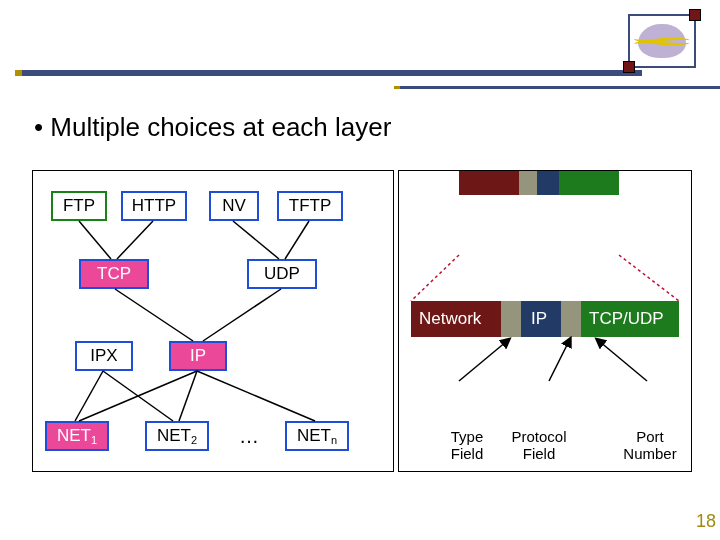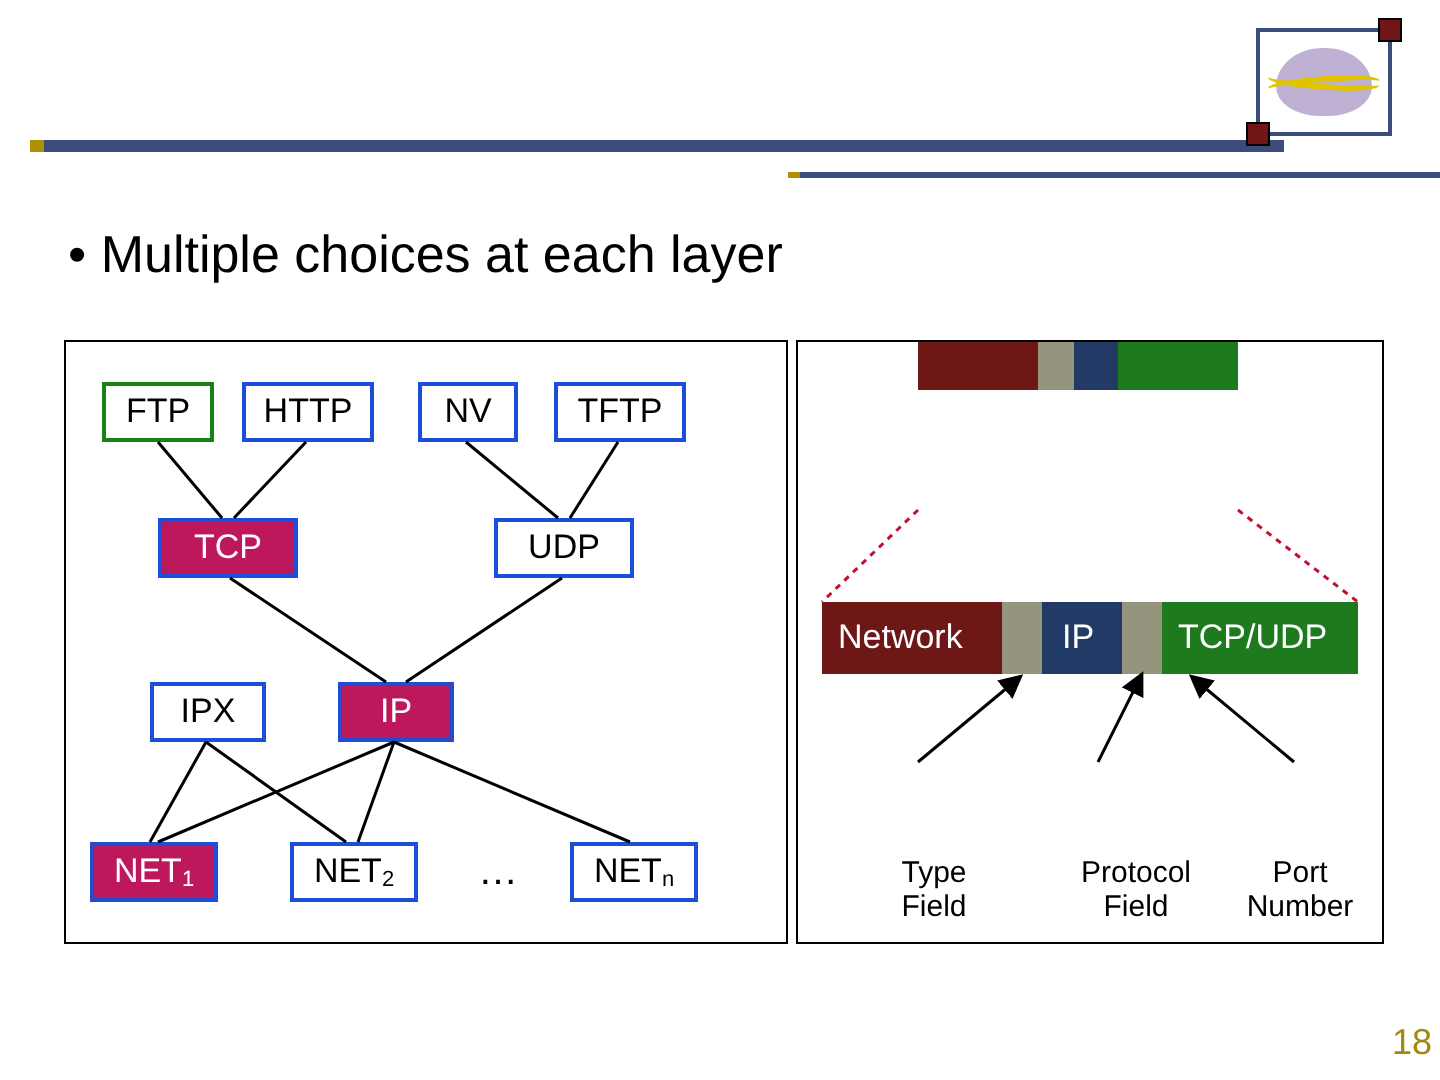--- a/index.html
+++ b/index.html
@@ -92,21 +92,21 @@
     border: 2px solid #1d4ed8;
     background: #fff;
     font-size: 17px;
     display: flex;
     align-items: center;
     justify-content: center;
     padding: 0 2px;
     box-sizing: border-box;
   }
   .green { border-color:#178217; }
-  .navy  { background:#be185d; color:#fff; }
+  .navy  { background:#ec4899; color:#fff; }
   .sub   { font-size: 11px; position: relative; top: 4px; }
 
   .dots {
     position:absolute; font-size:20px; letter-spacing:2px;
   }
   .seg { position:absolute;height:24px; top:0; }
   .seg.b1{left:60px;width:60px;background:#6e1717;}
   .seg.b2{left:120px;width:18px;background:#95957d;}
   .seg.b3{left:138px;width:22px;background:#223a66;}
   .seg.b4{left:160px;width:60px;background:#1d7a1d;}
@@ -215,20 +215,20 @@
       </defs>
       <g stroke="#000" stroke-width="1.5" marker-end="url(#ah)">
         <line x1="60" y1="210" x2="108" y2="170"></line>
         <line x1="150" y1="210" x2="170" y2="170"></line>
         <line x1="248" y1="210" x2="200" y2="170"></line>
       </g>
     </svg>
 
     <div class="smalllbl" style="left:38px;top:214px;width:60px;white-space:pre-line">Type
 Field</div>
-    <div class="smalllbl" style="left:134px;top:214px;width:70px;white-space:pre-line">Protocol
+    <div class="smalllbl" style="left:105px;top:214px;width:70px;white-space:pre-line">Protocol
 Field</div>
     <div class="smalllbl" style="left:218px;top:214px;width:66px;white-space:pre-line">Port
 Number</div>
   </div>
 
   <div class="pnum">18</div>
 </div>
 
 </body></html>

